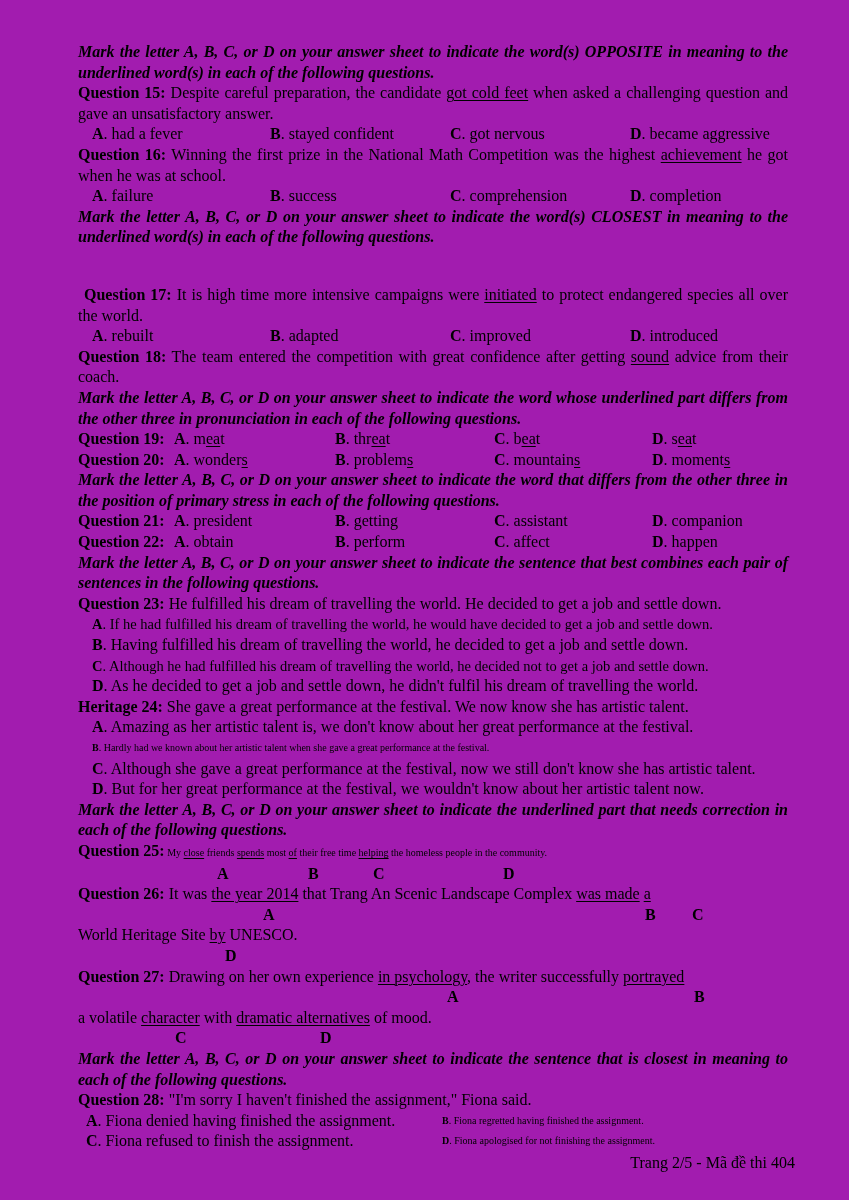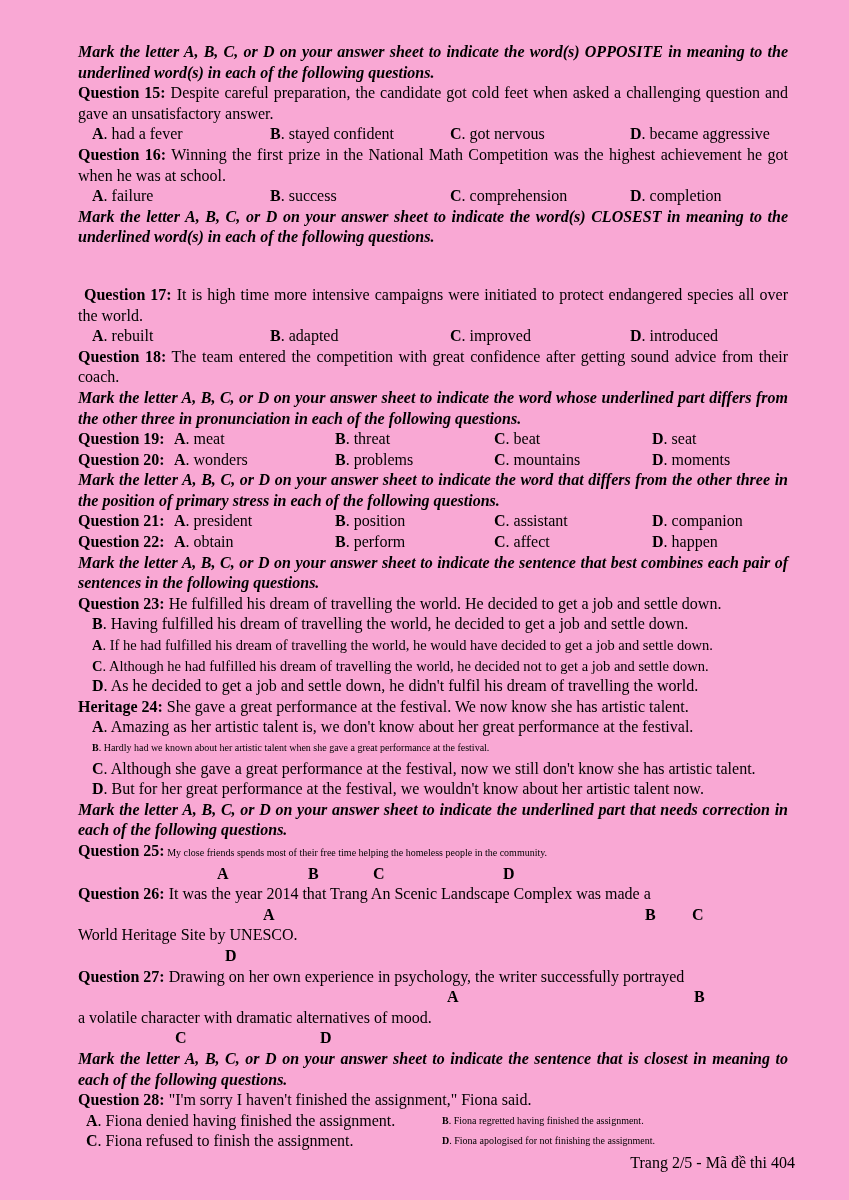--- a/index.html
+++ b/index.html
@@ -1,28 +1,28 @@
 <!DOCTYPE html>
 <html><head>
 <meta charset="utf-8">
 <style>
   * { margin:0; padding:0; box-sizing:border-box; }
   html,body { background:#ffffff; }
   .page {
     width:849px; height:1200px; position:relative; overflow:hidden;
-    background:#f9a8d4; color:#000000;
+    background:#a21caf; color:#000000;
     font-family:"Liberation Serif", serif;
     font-size:16px; line-height:20.6px;
     padding:42px 61px 0 78px;
   }
   .instr { font-weight:bold; font-style:italic; text-align:justify; }
   .q { text-align:justify; }
   .qlabel { font-weight:bold; }
   .b { font-weight:bold; }
-  .u { text-underline-offset:2px; text-decoration-thickness:1px; }
+  .u { text-decoration:underline; text-underline-offset:2px; text-decoration-thickness:1px; }
   .opts4 { display:grid; grid-template-columns:178px 180px 180px 1fr; margin-left:14px; white-space:nowrap; }
   .qgrid { display:grid; grid-template-columns:96px 161px 159px 158px 1fr; white-space:nowrap; }
   .opts2 { display:grid; grid-template-columns:356px 1fr; margin-left:8px; white-space:nowrap; }
   .optline { margin-left:14px; text-align:justify; }
   .marks { position:relative; height:20.6px; }
   .mark { position:absolute; top:0; font-weight:bold; }
   .nw { white-space:nowrap; }
   .s15 { font-size:10px; }
   .s14 { font-size:14.5px; }
   .ind6 { text-indent:6px;margin-top:37px; }
@@ -78,37 +78,37 @@
     <span><span class="b">B</span><span>. problem</span><span class="u">s</span></span>
     <span><span class="b">C</span><span>. mountain</span><span class="u">s</span></span>
     <span><span class="b">D</span><span>. moment</span><span class="u">s</span></span>
   </div>
 
   <p class="instr">Mark the letter A, B, C, or D on your answer sheet to indicate the word that differs from the other three in the position of primary stress in each of the following questions.</p>
 
   <div class="qgrid">
     <b class="qlabel">Question 21:</b>
     <span><span class="b">A</span><span>. president</span></span>
-    <span><span class="b">B</span><span>. position</span></span>
+    <span><span class="b">B</span><span>. getting</span></span>
     <span><span class="b">C</span><span>. assistant</span></span>
     <span><span class="b">D</span><span>. companion</span></span>
   </div>
   <div class="qgrid">
     <b class="qlabel">Question 22:</b>
     <span><span class="b">A</span><span>. obtain</span></span>
     <span><span class="b">B</span><span>. perform</span></span>
     <span><span class="b">C</span><span>. affect</span></span>
     <span><span class="b">D</span><span>. happen</span></span>
   </div>
 
   <p class="instr">Mark the letter A, B, C, or D on your answer sheet to indicate the sentence that best combines each pair of sentences in the following questions.</p>
 
   <div class="q nw"><b class="qlabel">Question 23:</b><span><span> He fulfilled his dream of travelling the world. He decided to get a job and settle down.</span></span></div>
+  <div class="optline nw s14"><span class="b">A</span><span>. If he had fulfilled his dream of travelling the world, he would have decided to get a job and settle down.</span></div>
   <div class="optline nw"><span class="b">B</span><span>. Having fulfilled his dream of travelling the world, he decided to get a job and settle down.</span></div>
-  <div class="optline nw s14"><span class="b">A</span><span>. If he had fulfilled his dream of travelling the world, he would have decided to get a job and settle down.</span></div>
   <div class="optline nw s14"><span class="b">C</span><span>. Although he had fulfilled his dream of travelling the world, he decided not to get a job and settle down.</span></div>
   <div class="optline nw"><span class="b">D</span><span>. As he decided to get a job and settle down, he didn't fulfil his dream of travelling the world.</span></div>
 
   <div class="q nw"><b class="qlabel">Heritage 24:</b><span><span> She gave a great performance at the festival. We now know she has artistic talent.</span></span></div>
   <div class="optline nw"><span class="b">A</span><span>. Amazing as her artistic talent is, we don't know about her great performance at the festival.</span></div>
   <div class="optline nw s15"><span class="b">B</span><span>. Hardly had we known about her artistic talent when she gave a great performance at the festival.</span></div>
   <div class="optline"><span class="b">C</span><span>. Although she gave a great performance at the festival, now we still don't know she has artistic talent.</span></div>
   <div class="optline nw"><span class="b">D</span><span>. But for her great performance at the festival, we wouldn't know about her artistic talent now.</span></div>
 
   <p class="instr">Mark the letter A, B, C, or D on your answer sheet to indicate the underlined part that needs correction in each of the following questions.</p>

